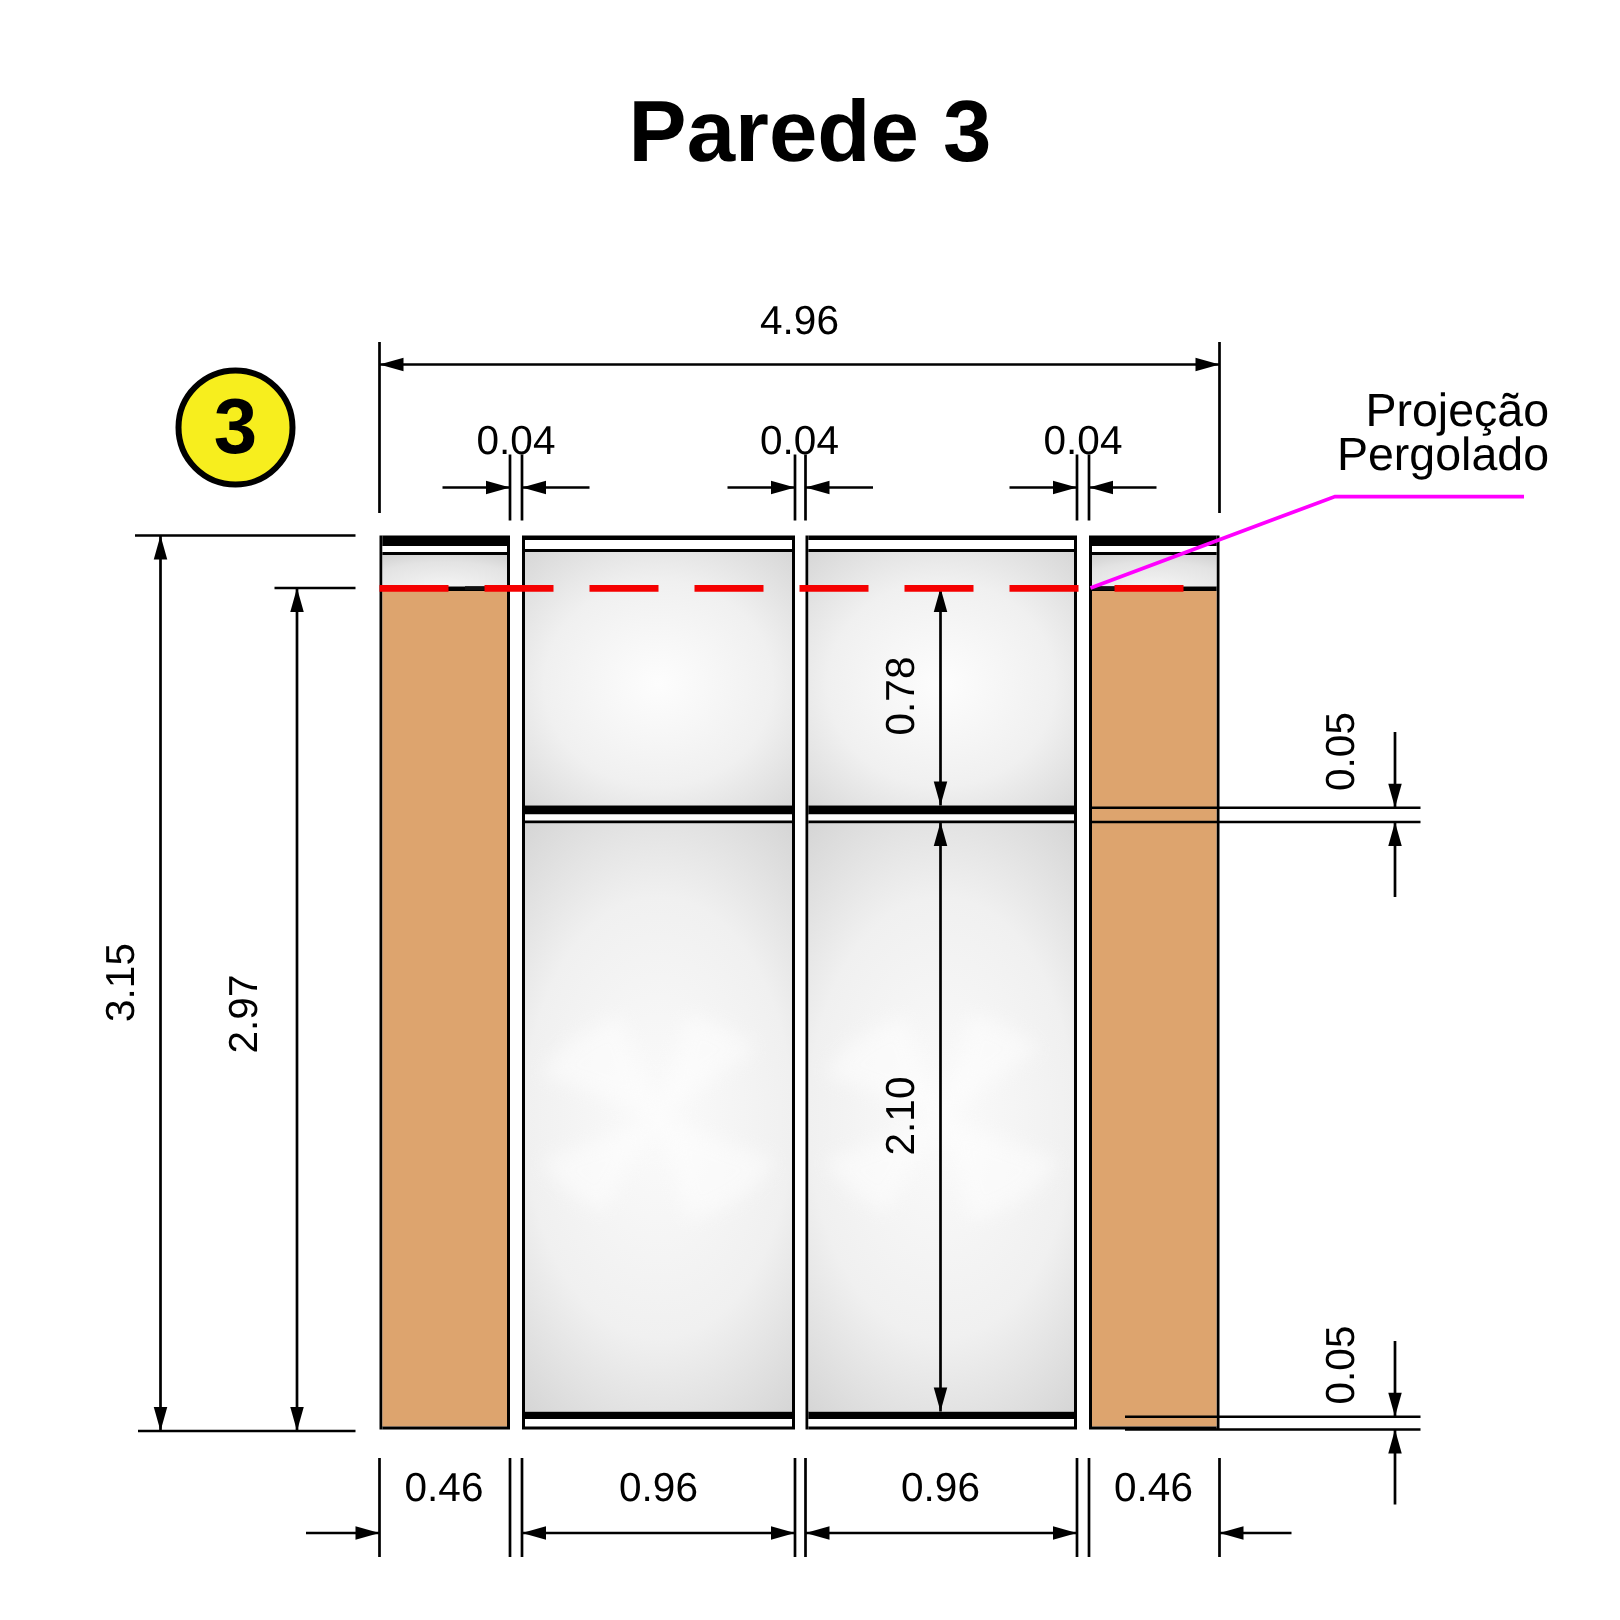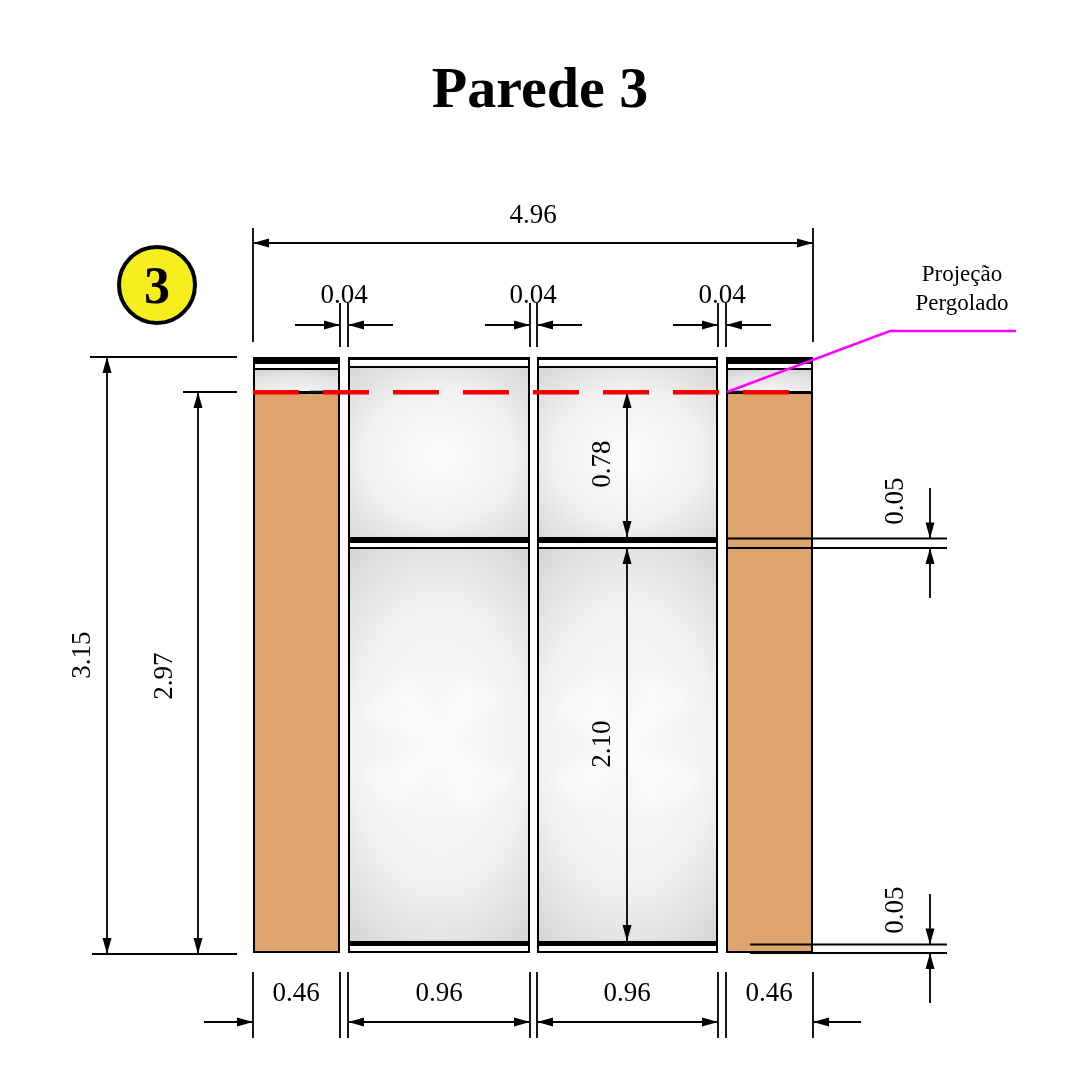--- a/index.html
+++ b/index.html
@@ -1,32 +1,32 @@
 <!DOCTYPE html>
 <html><head>
 <meta charset="utf-8">
 <style>
   html,body{margin:0;padding:0;background:#ffffff;}
   #stage{
     position:relative;width:1080px;height:1080px;background:#ffffff;overflow:hidden;
-    font-family:Liberation Serif, serif;color:#000;
+    font-family:Liberation Sans, sans-serif;color:#000;
   }
   
   .title{
     position:absolute;left:0;top:54px;width:1080px;text-align:center;
     font-size:58px;font-weight:700;letter-spacing:0px;
   }
   .dim-text{
     position:absolute;font-size:27px;font-weight:400;white-space:nowrap;
     transform:translate(-50%,-50%);
   }
   .dim-text.rot{transform:translate(-50%,-50%) rotate(-90deg);}
   .annotation{
     position:absolute;left:962px;top:288px;transform:translate(-50%,-50%);
-    font-size:23px;line-height:29px;text-align:center;white-space:nowrap;
+    font-size:31px;line-height:29px;text-align:right;white-space:nowrap;
   }
   
   .marker{
     position:absolute;left:117px;top:245px;width:80px;height:80px;border-radius:50%;
     background:#f7ee1e;border:4px solid #000;box-sizing:border-box;
     display:flex;align-items:center;justify-content:center;
     font-size:52px;font-weight:700;
   }
   
   .section{

